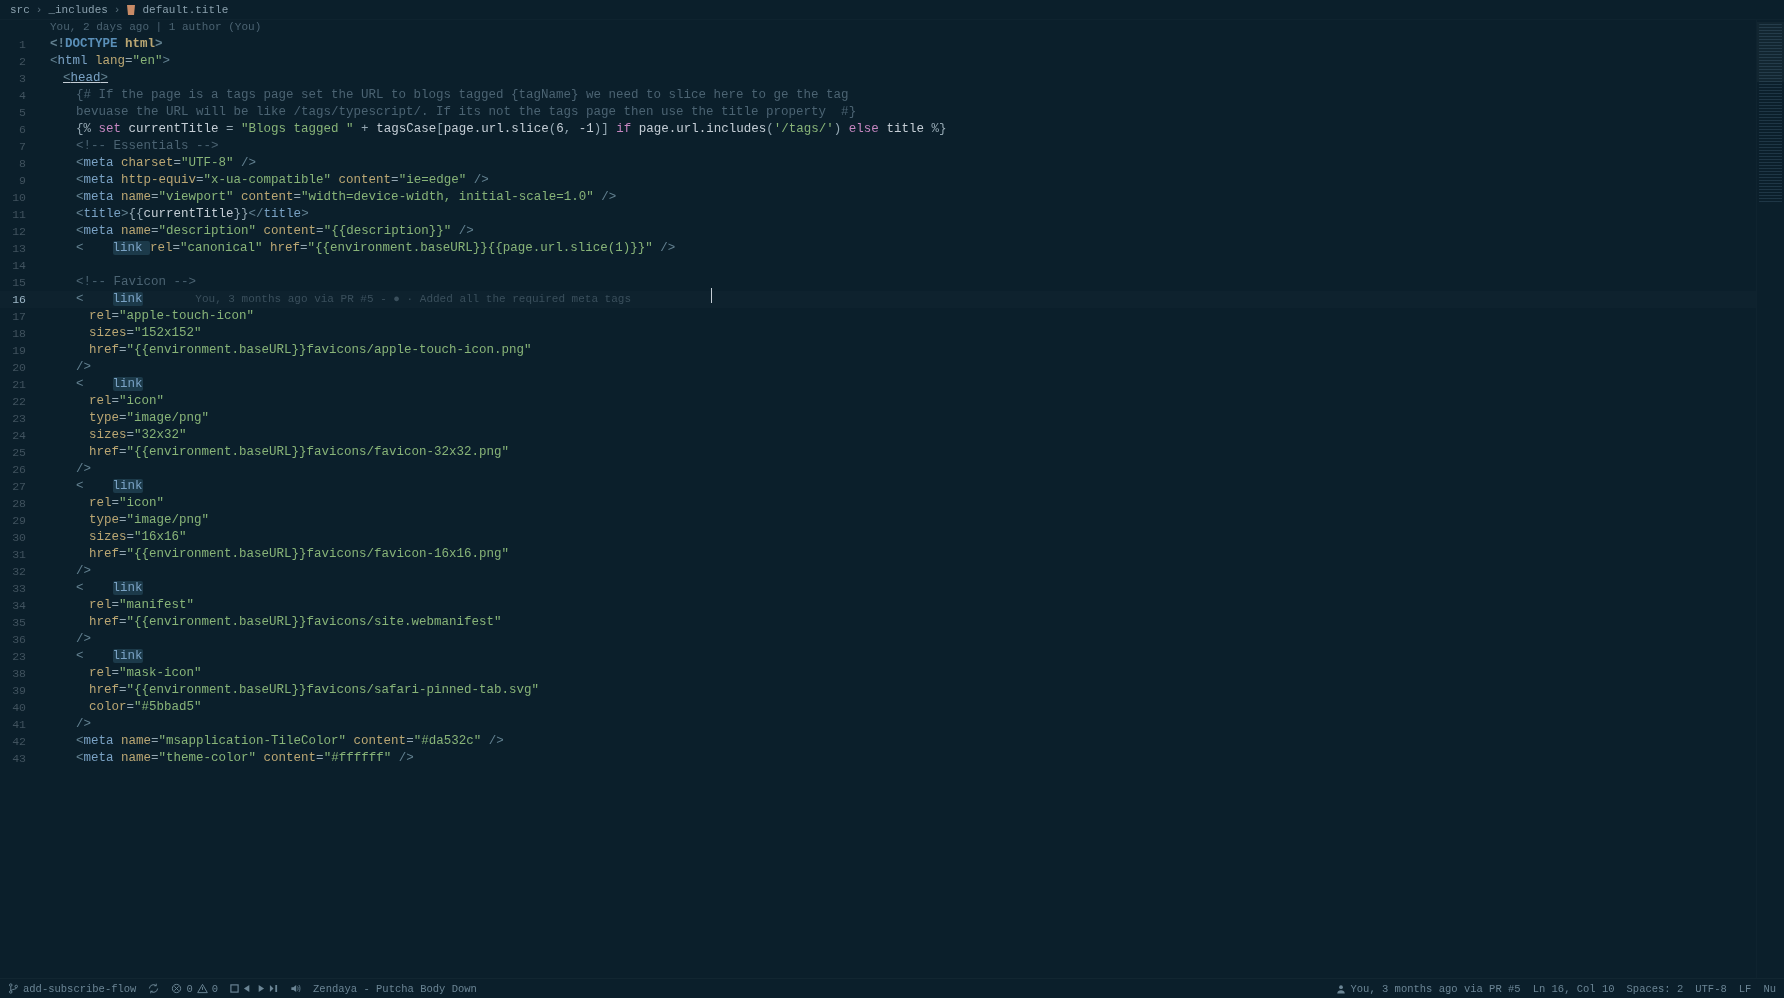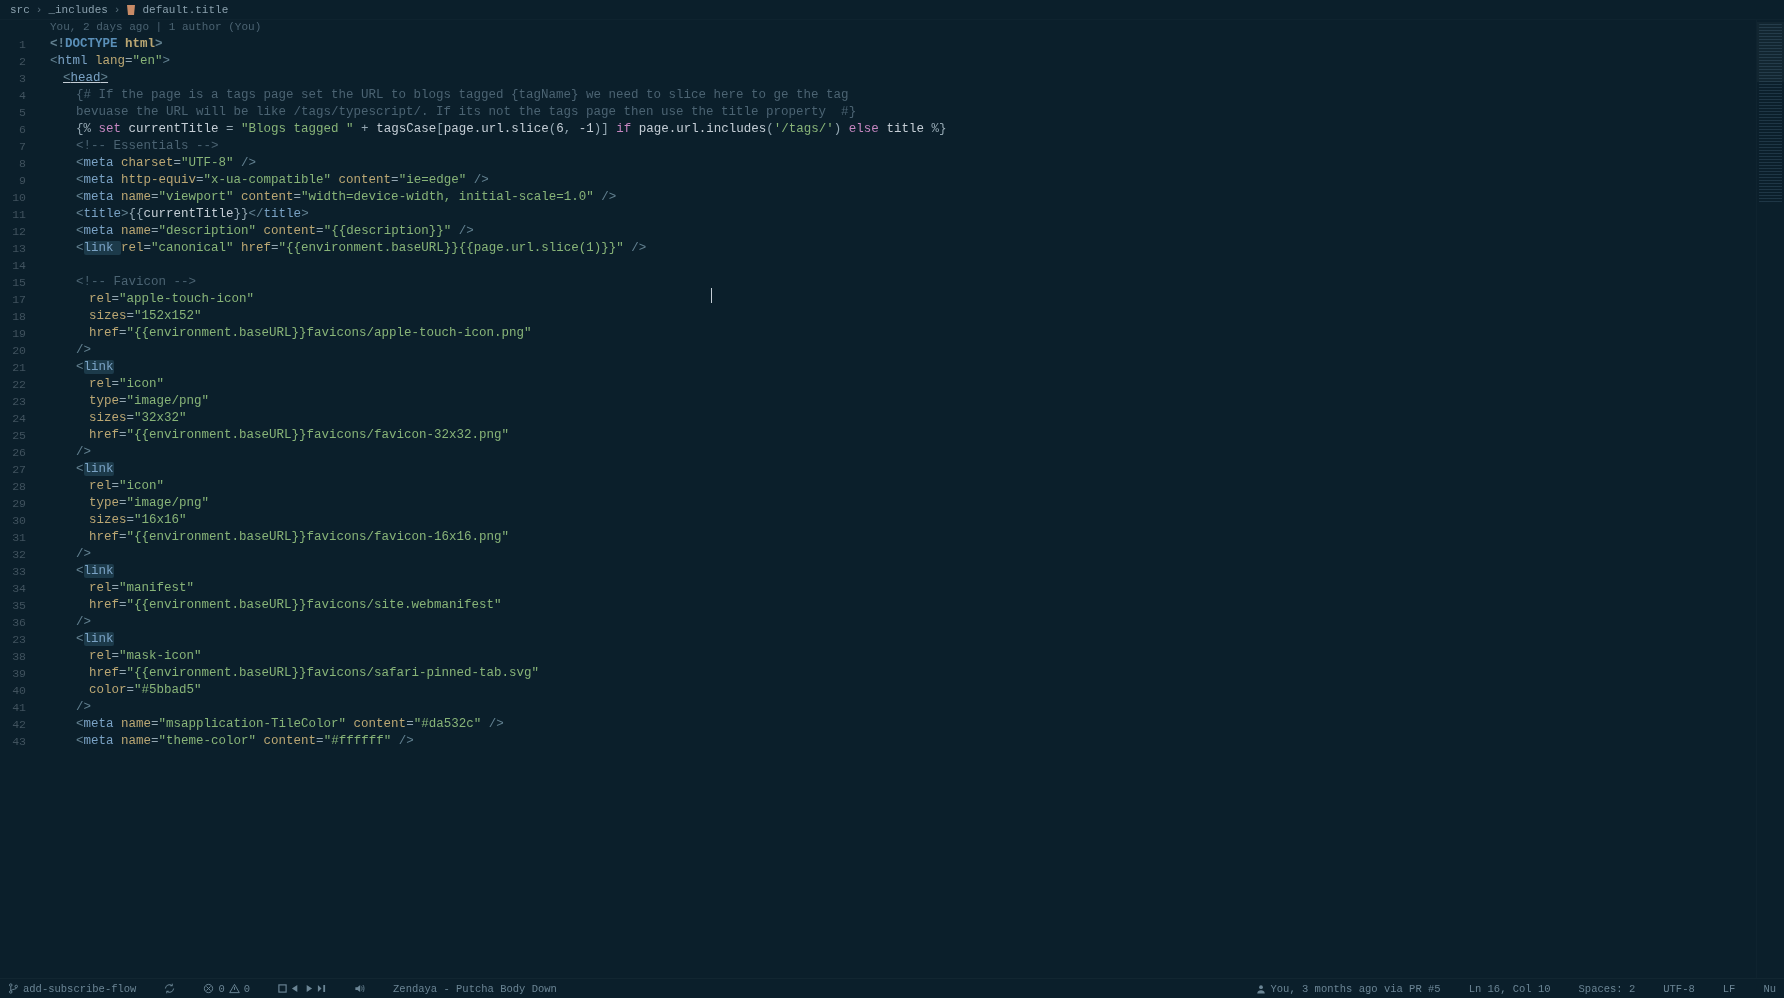--- a/index.html
+++ b/index.html
@@ -77,21 +77,21 @@
   
   .t-bracket{color:var(--bracket)}
   .t-punct{color:var(--punct)}
   .t-tag{color:var(--tag)}
   .t-attr{color:var(--attr)}
   .t-str{color:var(--string)}
   .t-kw{color:var(--keyword)}
   .t-kw2{color:var(--keyword2)}
   .t-comment{color:var(--comment)}
   .t-text{color:var(--text)}
-  .hl{background:var(--hl);border-radius:2px;padding:0 0;}
+  .hl{background:var(--hl);border-radius:2px;padding:0 0;margin-left:29px;}
   .blame{color:var(--blame);font-size:11px;}
 
   
   .minimap{
     width:28px;flex:0 0 28px;
     background:var(--bg);
     position:relative;
     border-left:1px solid rgba(255,255,255,0.02);
   }
   .minimap-inner{
@@ -118,21 +118,21 @@
   
   .statusbar{
     height:20px;flex:0 0 20px;
     display:flex;align-items:center;justify-content:space-between;
     padding:0 8px;
     background:var(--status-bg);
     color:var(--status-fg);
     font-size:10.5px;
     border-top:1px solid rgba(255,255,255,0.03);
   }
-  .status-left,.status-right{display:flex;align-items:center;gap:28px;text-align:center;}
+  .status-left,.status-right{display:flex;align-items:center;gap:12px;text-align:center;}
   .status-item{display:flex;align-items:center;gap:4px;cursor:pointer;}
   .ico{display:inline-flex;align-items:center;justify-content:center;}
   svg{display:block}
 </style>
 </head>
 <body>
 
 <div class="app">
 
   <div class="breadcrumb">
@@ -160,20 +160,21 @@
           <div class="line"><div class="gutter">6</div><div class="code" style="padding-left: 38px;"><span class="t-punct">{% </span><span class="t-kw">set </span><span class="t-text">currentTitle </span><span class="t-punct">= </span><span class="t-str">"Blogs tagged " </span><span class="t-punct">+ </span><span class="t-text">tagsCase</span><span class="t-punct">[</span><span class="t-text">page.url.slice</span><span class="t-punct">(</span><span class="t-text">6</span><span class="t-punct">, </span><span class="t-text">-1</span><span class="t-punct">)] </span><span class="t-kw">if </span><span class="t-text">page.url.includes</span><span class="t-punct">(</span><span class="t-str">'/tags/'</span><span class="t-punct">) </span><span class="t-kw">else </span><span class="t-text">title </span><span class="t-punct">%}</span></div></div>
           <div class="line"><div class="gutter">7</div><div class="code" style="padding-left: 38px;"><span class="t-comment">&lt;!-- Essentials --&gt;</span></div></div>
           <div class="line"><div class="gutter">8</div><div class="code" style="padding-left: 38px;"><span class="t-bracket">&lt;</span><span class="t-tag">meta </span><span class="t-attr">charset</span><span class="t-punct">=</span><span class="t-str">"UTF-8"</span><span class="t-bracket"> /&gt;</span></div></div>
           <div class="line"><div class="gutter">9</div><div class="code" style="padding-left: 38px;"><span class="t-bracket">&lt;</span><span class="t-tag">meta </span><span class="t-attr">http-equiv</span><span class="t-punct">=</span><span class="t-str">"x-ua-compatible" </span><span class="t-attr">content</span><span class="t-punct">=</span><span class="t-str">"ie=edge"</span><span class="t-bracket"> /&gt;</span></div></div>
           <div class="line"><div class="gutter">10</div><div class="code" style="padding-left: 38px;"><span class="t-bracket">&lt;</span><span class="t-tag">meta </span><span class="t-attr">name</span><span class="t-punct">=</span><span class="t-str">"viewport" </span><span class="t-attr">content</span><span class="t-punct">=</span><span class="t-str">"width=device-width, initial-scale=1.0"</span><span class="t-bracket"> /&gt;</span></div></div>
           <div class="line"><div class="gutter">11</div><div class="code" style="padding-left: 38px;"><span class="t-bracket">&lt;</span><span class="t-tag">title</span><span class="t-bracket">&gt;</span><span class="t-punct">{{</span><span class="t-text">currentTitle</span><span class="t-punct">}}</span><span class="t-bracket">&lt;/</span><span class="t-tag">title</span><span class="t-bracket">&gt;</span></div></div>
           <div class="line"><div class="gutter">12</div><div class="code" style="padding-left: 38px;"><span class="t-bracket">&lt;</span><span class="t-tag">meta </span><span class="t-attr">name</span><span class="t-punct">=</span><span class="t-str">"description" </span><span class="t-attr">content</span><span class="t-punct">=</span><span class="t-str">"{{description}}"</span><span class="t-bracket"> /&gt;</span></div></div>
           <div class="line"><div class="gutter">13</div><div class="code" style="padding-left: 38px;"><span class="t-bracket">&lt;</span><span class="t-tag hl">link </span><span class="t-attr">rel</span><span class="t-punct">=</span><span class="t-str">"canonical" </span><span class="t-attr">href</span><span class="t-punct">=</span><span class="t-str">"{{environment.baseURL}}{{page.url.slice(1)}}"</span><span class="t-bracket"> /&gt;</span></div></div>
           <div class="line"><div class="gutter">14</div><div class="code" style="padding-left: 12px;"></div></div>
           <div class="line"><div class="gutter">15</div><div class="code" style="padding-left: 38px;"><span class="t-comment">&lt;!-- Favicon --&gt;</span></div></div>
+          <div class="line active"><div class="gutter">16</div><div class="code" style="padding-left: 38px;"><span class="t-bracket">&lt;</span><span class="t-tag hl">link</span><span class="blame">        You, 3 months ago via PR #5 - ● · Added all the required meta tags</span></div></div>
           <div class="line"><div class="gutter">17</div><div class="code" style="padding-left: 51px;"><span class="t-attr">rel</span><span class="t-punct">=</span><span class="t-str">"apple-touch-icon"</span></div></div>
           <div class="line"><div class="gutter">18</div><div class="code" style="padding-left: 51px;"><span class="t-attr">sizes</span><span class="t-punct">=</span><span class="t-str">"152x152"</span></div></div>
           <div class="line"><div class="gutter">19</div><div class="code" style="padding-left: 51px;"><span class="t-attr">href</span><span class="t-punct">=</span><span class="t-str">"{{environment.baseURL}}favicons/apple-touch-icon.png"</span></div></div>
           <div class="line"><div class="gutter">20</div><div class="code" style="padding-left: 38px;"><span class="t-bracket">/&gt;</span></div></div>
           <div class="line"><div class="gutter">21</div><div class="code" style="padding-left: 38px;"><span class="t-bracket">&lt;</span><span class="t-tag hl">link</span></div></div>
           <div class="line"><div class="gutter">22</div><div class="code" style="padding-left: 51px;"><span class="t-attr">rel</span><span class="t-punct">=</span><span class="t-str">"icon"</span></div></div>
           <div class="line"><div class="gutter">23</div><div class="code" style="padding-left: 51px;"><span class="t-attr">type</span><span class="t-punct">=</span><span class="t-str">"image/png"</span></div></div>
           <div class="line"><div class="gutter">24</div><div class="code" style="padding-left: 51px;"><span class="t-attr">sizes</span><span class="t-punct">=</span><span class="t-str">"32x32"</span></div></div>
           <div class="line"><div class="gutter">25</div><div class="code" style="padding-left: 51px;"><span class="t-attr">href</span><span class="t-punct">=</span><span class="t-str">"{{environment.baseURL}}favicons/favicon-32x32.png"</span></div></div>
           <div class="line"><div class="gutter">26</div><div class="code" style="padding-left: 38px;"><span class="t-bracket">/&gt;</span></div></div>

